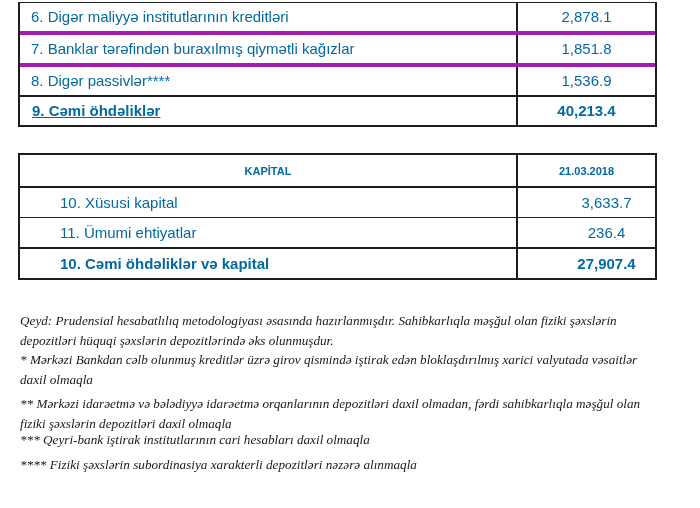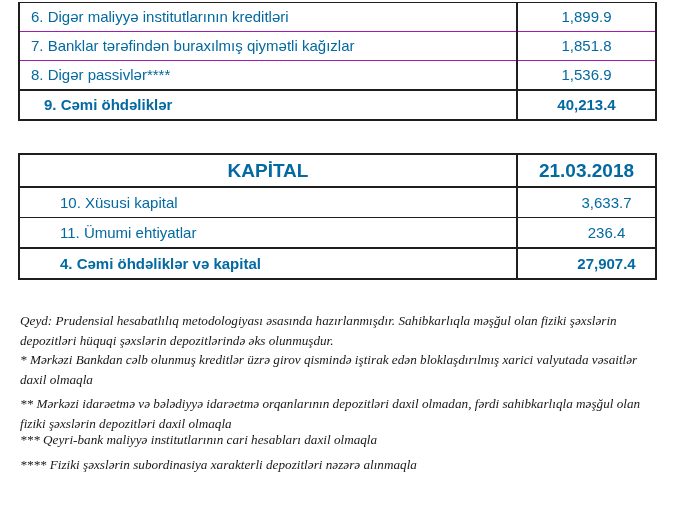--- a/index.html
+++ b/index.html
@@ -37,27 +37,27 @@
   td.lbl{
     text-align:left;
     padding-left:11px;
     padding-right:6px;
   }
   td.val, th.val{
     text-align:center;
     border-left:2px solid #1e1e1e;
   }
   .liabilities td{ height:28px; }
-  .liabilities tr + tr td{ border-top:1px solid #a21caf; }
+  .liabilities tr + tr td{ border-top:4px solid #a21caf; }
   .liabilities tr.total td{ border-top:2px solid #1e1e1e; font-weight:bold; }
-  .liabilities tr.total td.lbl{ padding-left:24px; }
+  .liabilities tr.total td.lbl{ padding-left:12px;text-decoration:underline; }
   .capital th{
     height:31px;
     font-weight:bold;
-    font-size:19px;
+    font-size:11px;
     text-align:center;
   }
   .capital td{ height:29px; }
   .capital tbody tr td{ border-top:1px solid #1e1e1e;padding-left:40px; }
   .capital tbody tr:first-child td{ border-top:2px solid #1e1e1e; }
   .capital tr.total td{ border-top:2px solid #1e1e1e; font-weight:bold; }
   .note{
     position:absolute;
     left:20px;
     width:638px;
@@ -79,21 +79,21 @@
 
 <div class="tbl-wrap liabilities">
   <table>
     <colgroup>
         <col class="c-label">
         <col class="c-value">
       </colgroup>
     <tbody class="liabilities">
       <tr>
         <td class="lbl">6. Digər maliyyə institutlarının kreditləri</td>
-        <td class="val">1,899.9</td>
+        <td class="val">2,878.1</td>
       </tr>
       <tr>
         <td class="lbl">7. Banklar tərəfindən buraxılmış qiymətli kağızlar</td>
         <td class="val">1,851.8</td>
       </tr>
       <tr>
         <td class="lbl">8. Digər passivlər****</td>
         <td class="val">1,536.9</td>
       </tr>
       <tr class="total">
@@ -119,24 +119,24 @@
     <tbody>
       <tr>
         <td class="lbl">10. Xüsusi kapital</td>
         <td class="val">3,633.7</td>
       </tr>
       <tr>
         <td class="lbl">11. Ümumi ehtiyatlar</td>
         <td class="val">236.4</td>
       </tr>
       <tr class="total">
-        <td class="lbl">4. Cəmi öhdəliklər və kapital</td>
+        <td class="lbl">10. Cəmi öhdəliklər və kapital</td>
         <td class="val">27,907.4</td>
       </tr>
     </tbody>
   </table>
 </div>
 
 <p class="note qeyd">Qeyd: Prudensial hesabatlılıq metodologiyası əsasında hazırlanmışdır. Sahibkarlıqla məşğul olan fiziki şəxslərin depozitləri hüquqi şəxslərin depozitlərində əks olunmuşdur.</p>
 <p class="note fn1">* Mərkəzi Bankdan cəlb olunmuş kreditlər üzrə girov qismində iştirak edən bloklaşdırılmış xarici valyutada vəsaitlər daxil olmaqla</p>
 <p class="note fn2">** Mərkəzi idarəetmə və bələdiyyə idarəetmə orqanlarının depozitləri daxil olmadan, fərdi sahibkarlıqla məşğul olan fiziki şəxslərin depozitləri daxil olmaqla</p>
-<p class="note fn3">*** Qeyri-bank maliyyə institutlarının cari hesabları daxil olmaqla</p>
+<p class="note fn3">*** Qeyri-bank iştirak institutlarının cari hesabları daxil olmaqla</p>
 <p class="note fn4">**** Fiziki şəxslərin subordinasiya xarakterli depozitləri nəzərə alınmaqla</p>
 
 </body></html>

